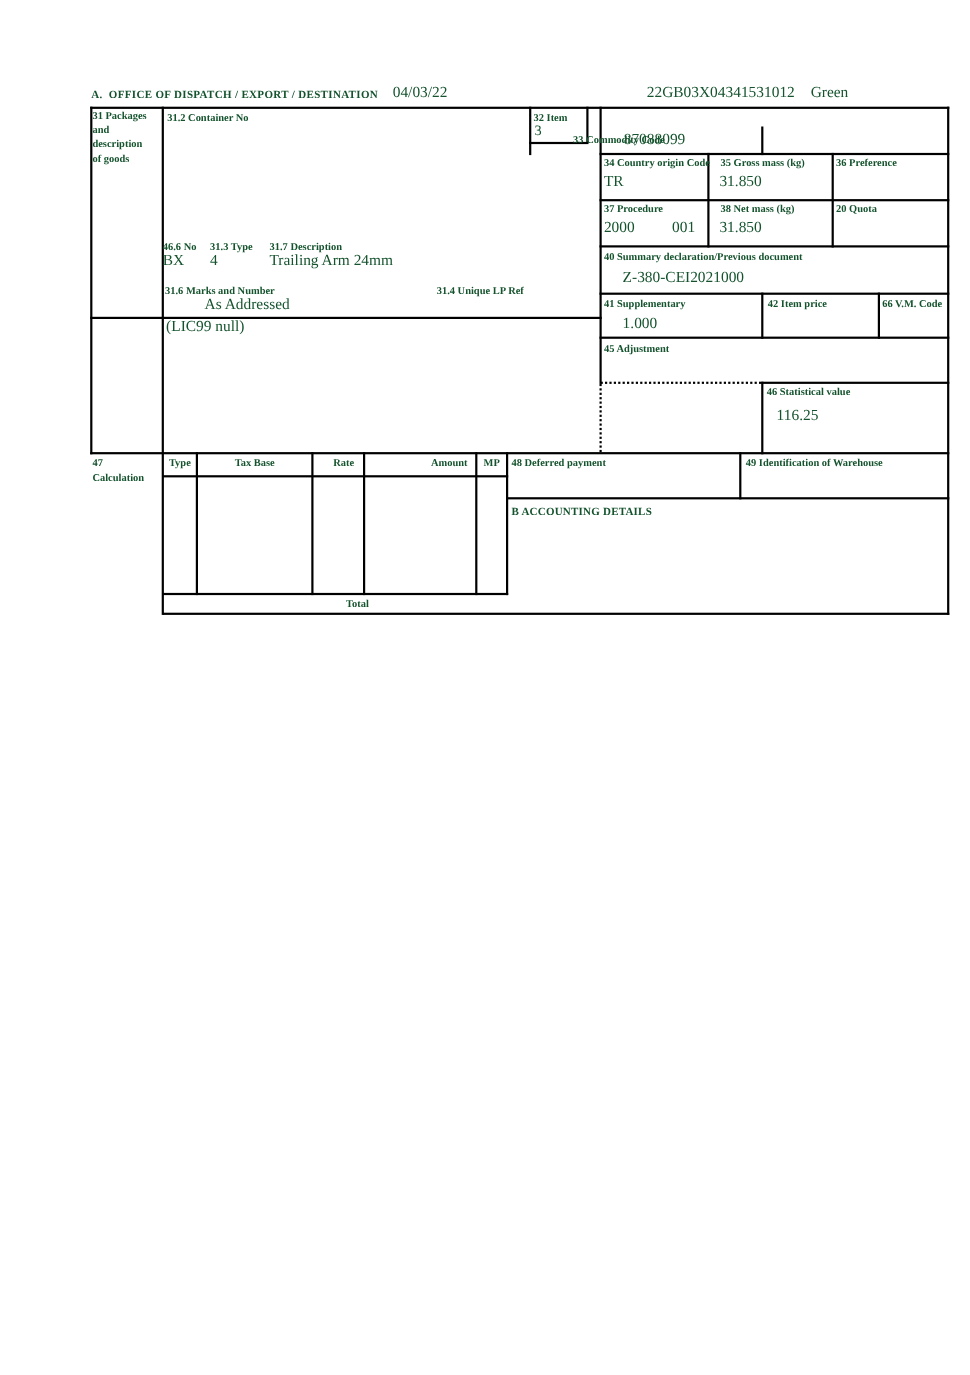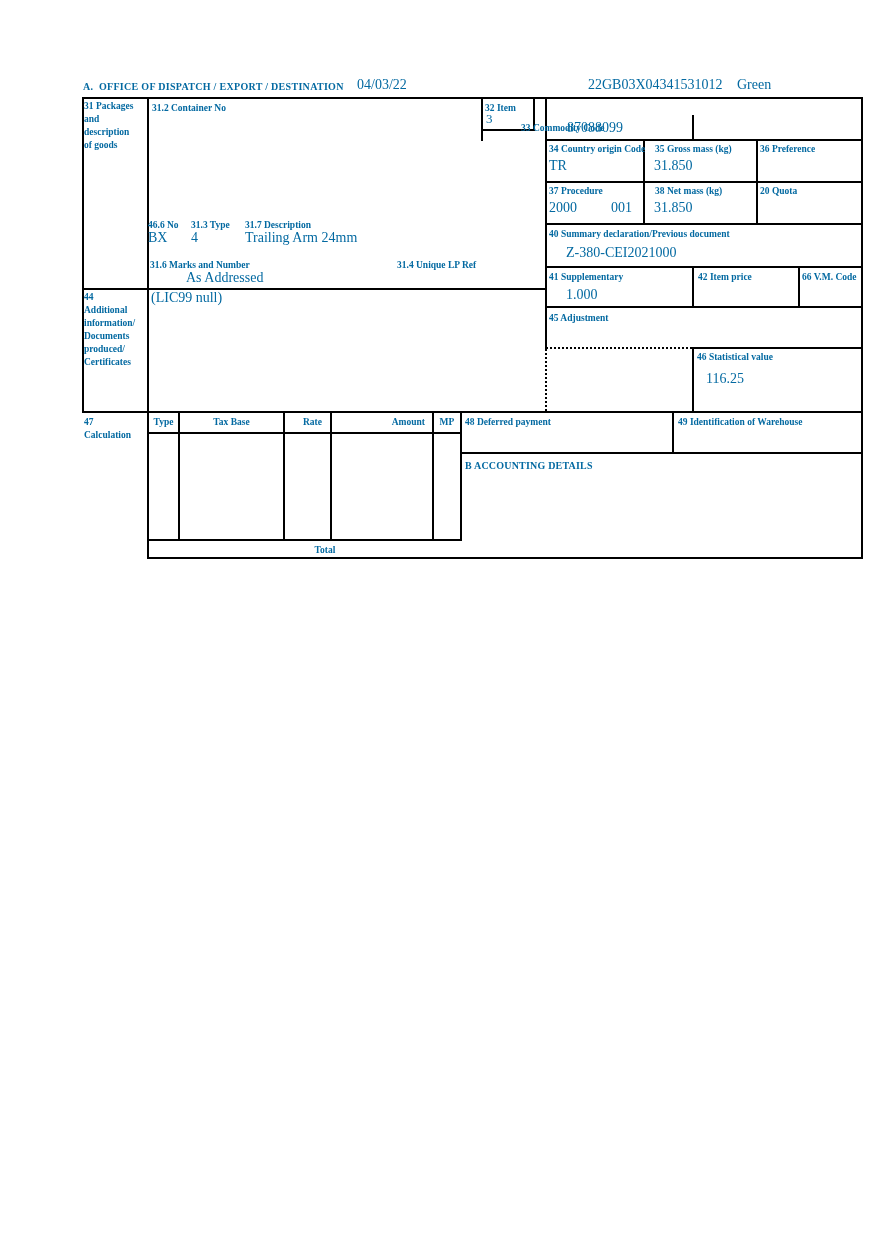--- a/index.html
+++ b/index.html
@@ -1,17 +1,17 @@
 <!DOCTYPE html>
 <html><head>
 <meta charset="utf-8">
 <style>
   html,body{margin:0;padding:0;background:#fff;}
   .page{position:relative;width:882px;height:1250px;background:#fff;overflow:hidden;
-        font-family:"Liberation Serif", serif;color:#0369a1;}
+        font-family:"Liberation Serif", serif;color:#14532d;}
   .ln{position:absolute;background:#000;}
   .lnd-h{position:absolute;border-top:2px dotted #000;}
   .lnd-v{position:absolute;border-left:2px dotted #000;}
   .lbl{position:absolute;font-weight:bold;font-size:9.5px;line-height:13px;white-space:pre-line;}
   .lbl-sp{white-space:pre;}
   .val{position:absolute;font-size:14px;line-height:15px;white-space:pre;}
   .val-s{position:absolute;font-size:13px;line-height:14px;white-space:pre;}
   .hdrtxt{position:absolute;font-size:14px;white-space:pre;}
   .th{position:absolute;font-weight:bold;font-size:9.5px;top:417px;}
   .tc{text-align:center;}
@@ -107,26 +107,20 @@
 
   <div class="lbl" style="left:150px;top:259px;">31.6 Marks and Number</div>
   <div class="lbl" style="left:397px;top:259px;">31.4 Unique LP Ref</div>
   <div class="val" style="left:150px;top:270px;margin-left:36px;">As Addressed</div>
 
   <div class="lbl" style="left:549px;top:271px;">41 Supplementary</div>
   <div class="val" style="left:566px;top:287px;">1.000</div>
   <div class="lbl" style="left:698px;top:271px;">42 Item price</div>
   <div class="lbl" style="left:802px;top:271px;">66 V.M. Code</div>
 
-  <div class="lbl" style="left:84px;top:291px;width:62px;">44
-Additional
-information/
-Documents
-produced/
-Certificates</div>
   <div class="val" style="left:151px;top:290px;">(LIC99 null)</div>
 
   <div class="lbl" style="left:549px;top:312px;">45 Adjustment</div>
 
   <div class="lbl" style="left:697px;top:351px;">46 Statistical value</div>
   <div class="val" style="left:706px;top:371px;">116.25</div>
 
   <div class="lbl" style="left:84px;top:416px;width:62px;">47
 Calculation</div>
 

